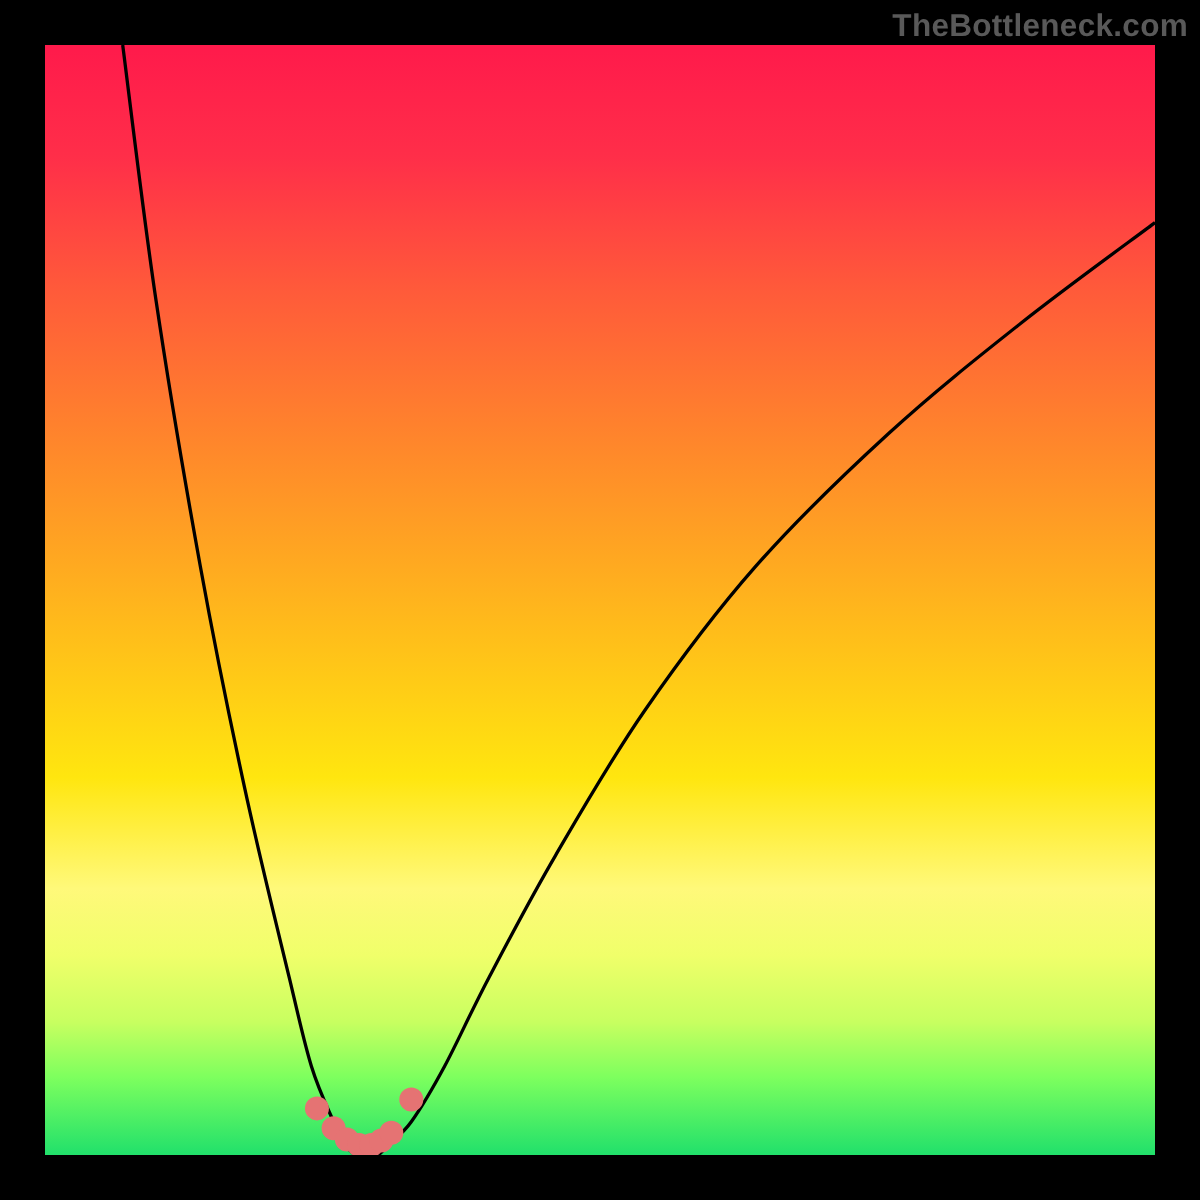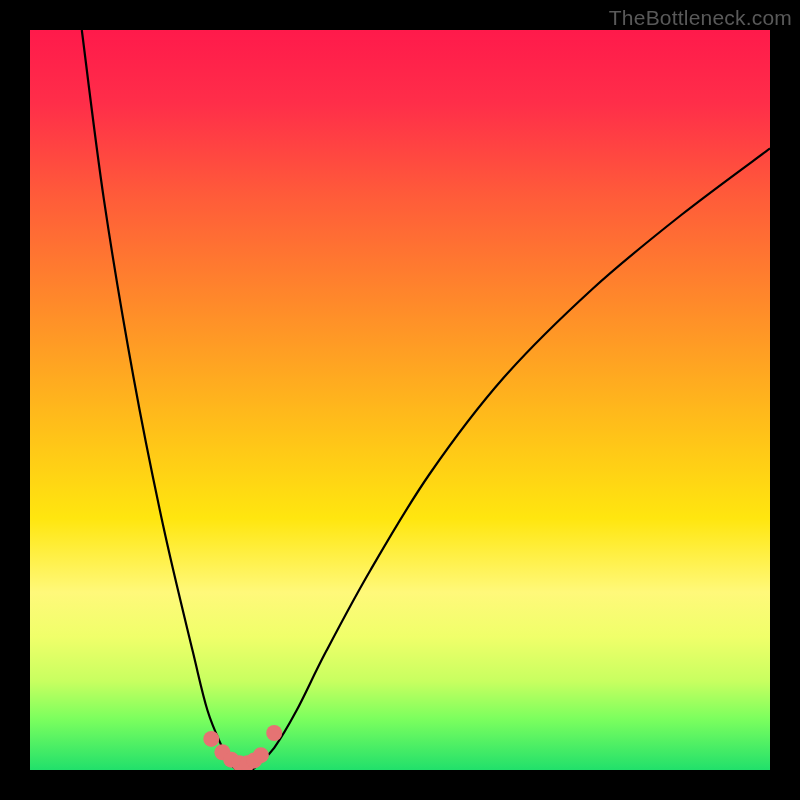--- a/index.html
+++ b/index.html
@@ -35,21 +35,21 @@
     left: 0; top: 0;
     width: 100%;
     height: 100%;
   }
   .watermark {
     position: absolute;
     top: 6px;
     right: 8px;
     color: #595959;
     font-size: 21px;
-    font-weight: 400;
+    font-weight: 700;
     letter-spacing: 0.2px;
     font-family: Arial, Helvetica, sans-serif;
   }
 </style>
 </head>
 <body>
 
 <div class="stage">
   <div class="plot-area">
     <svg class="curve-svg" viewBox="0 0 740 740" preserveAspectRatio="none">

